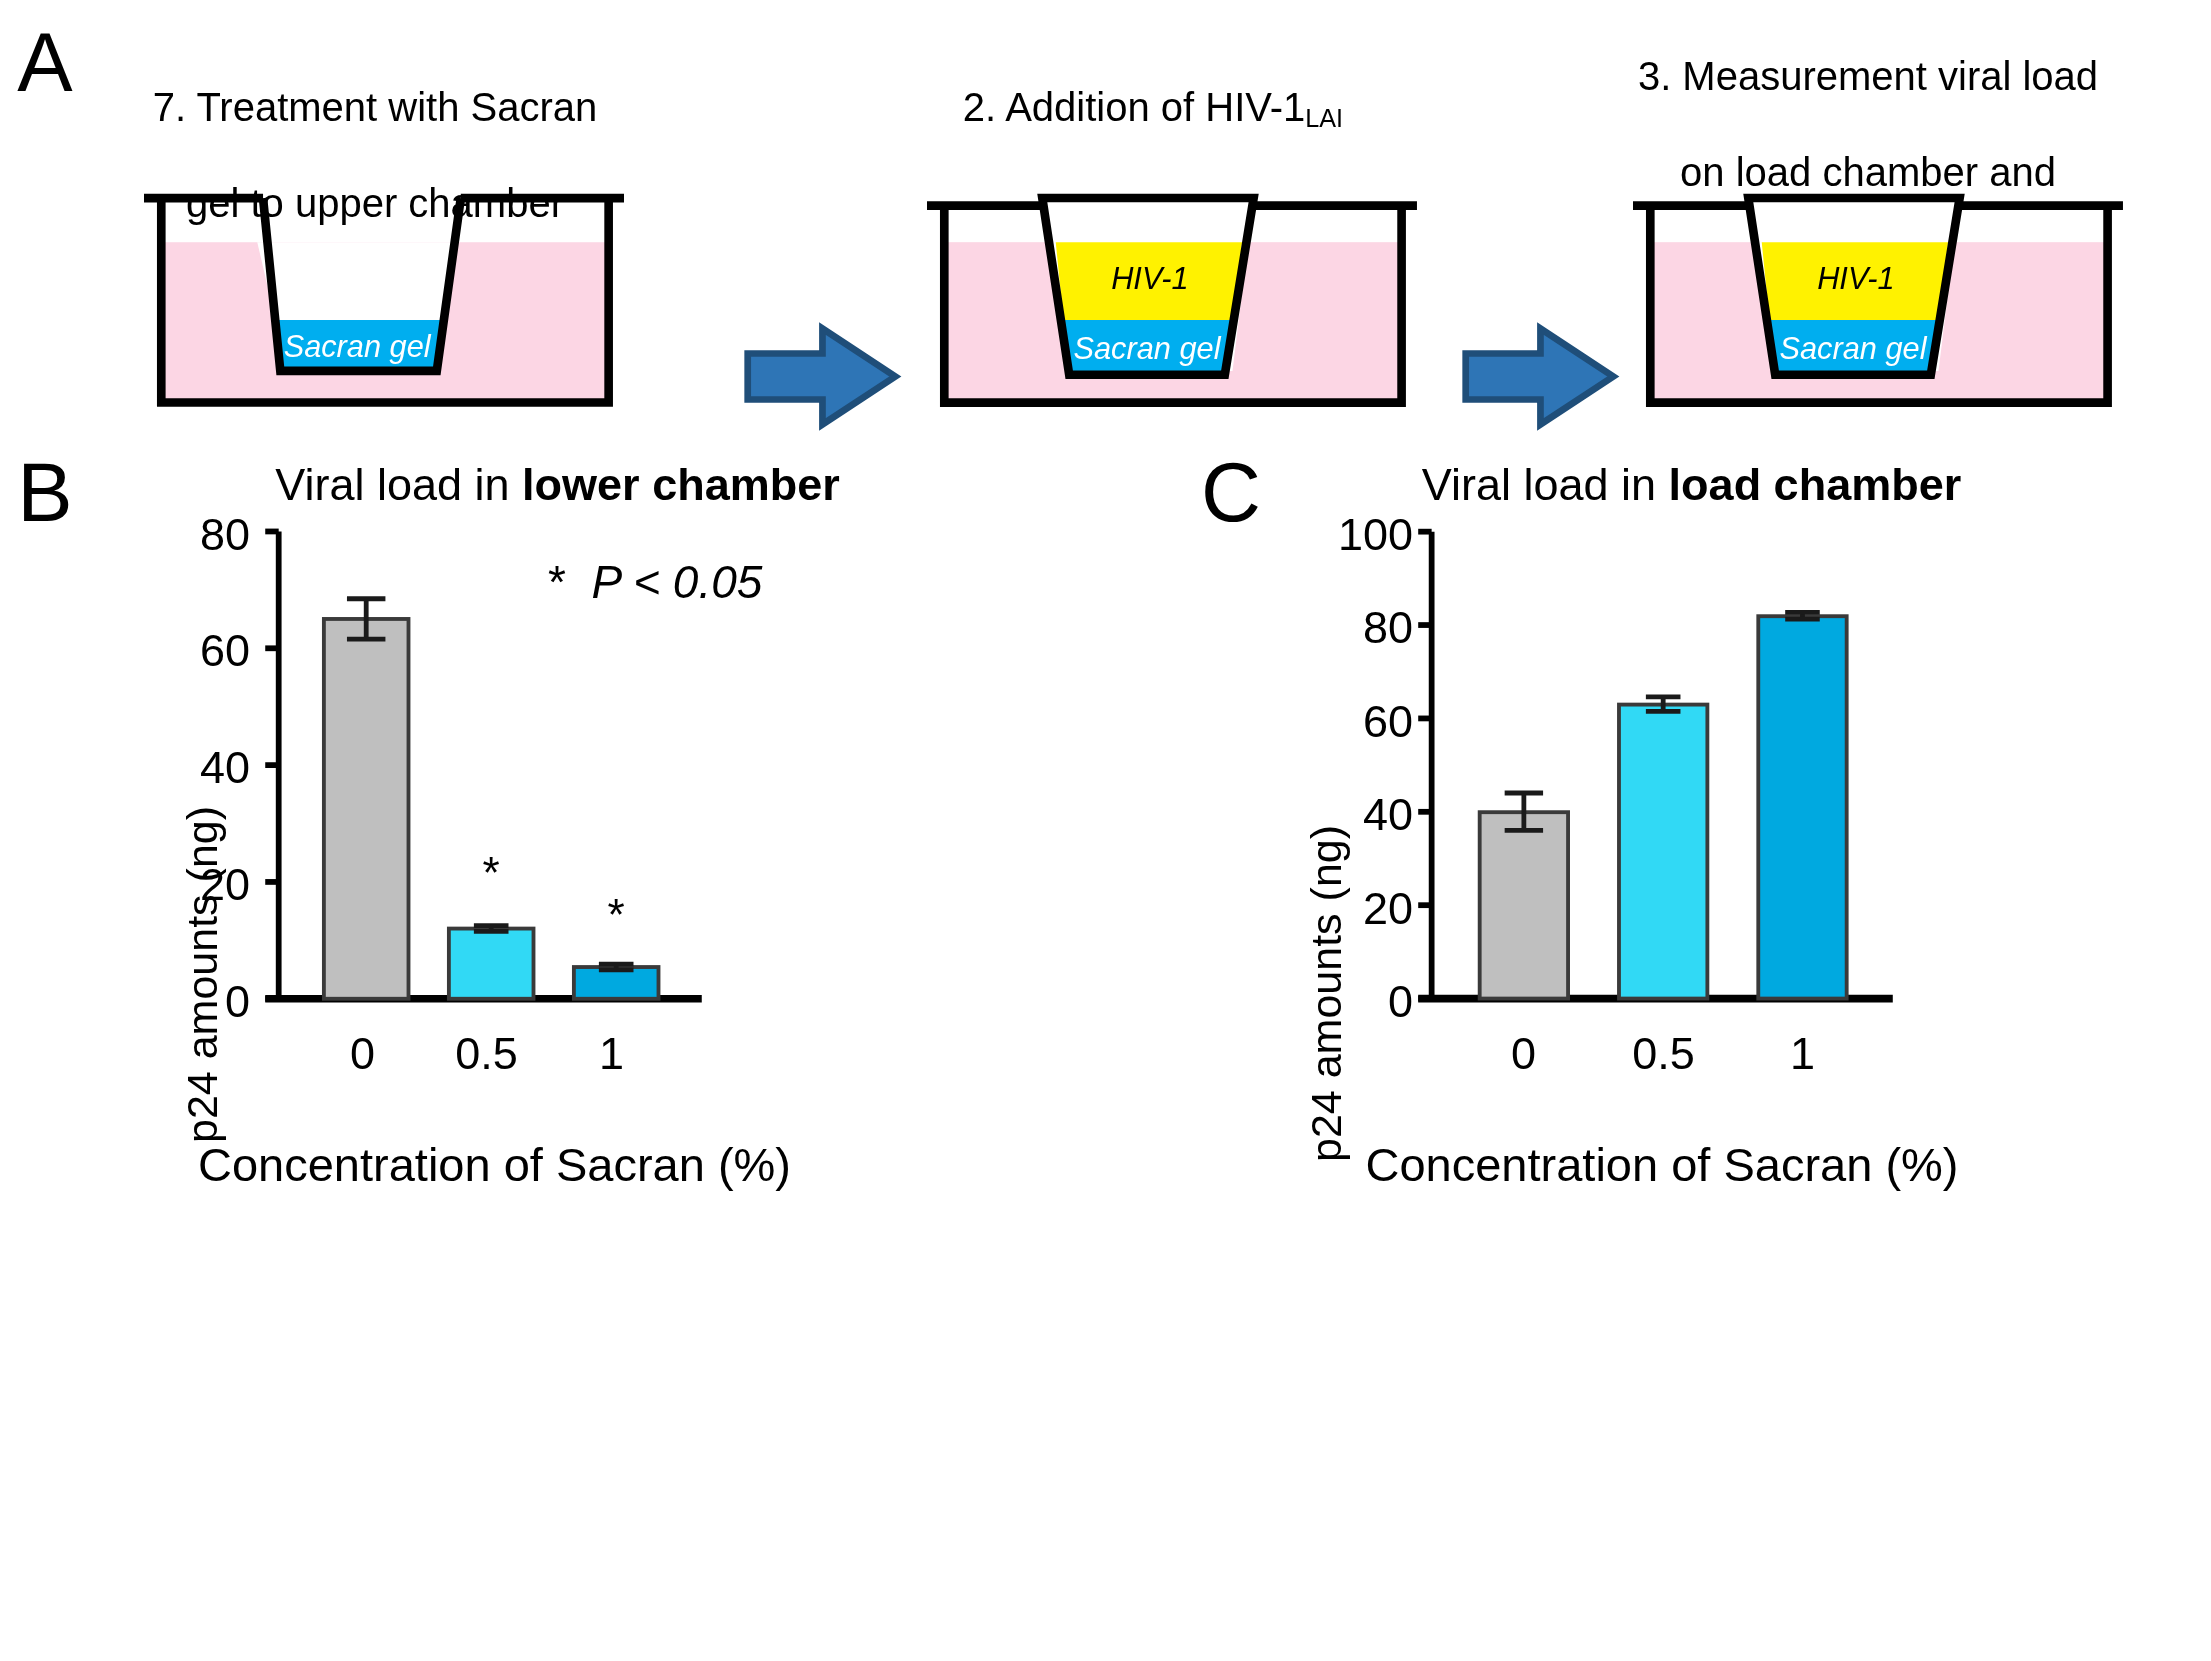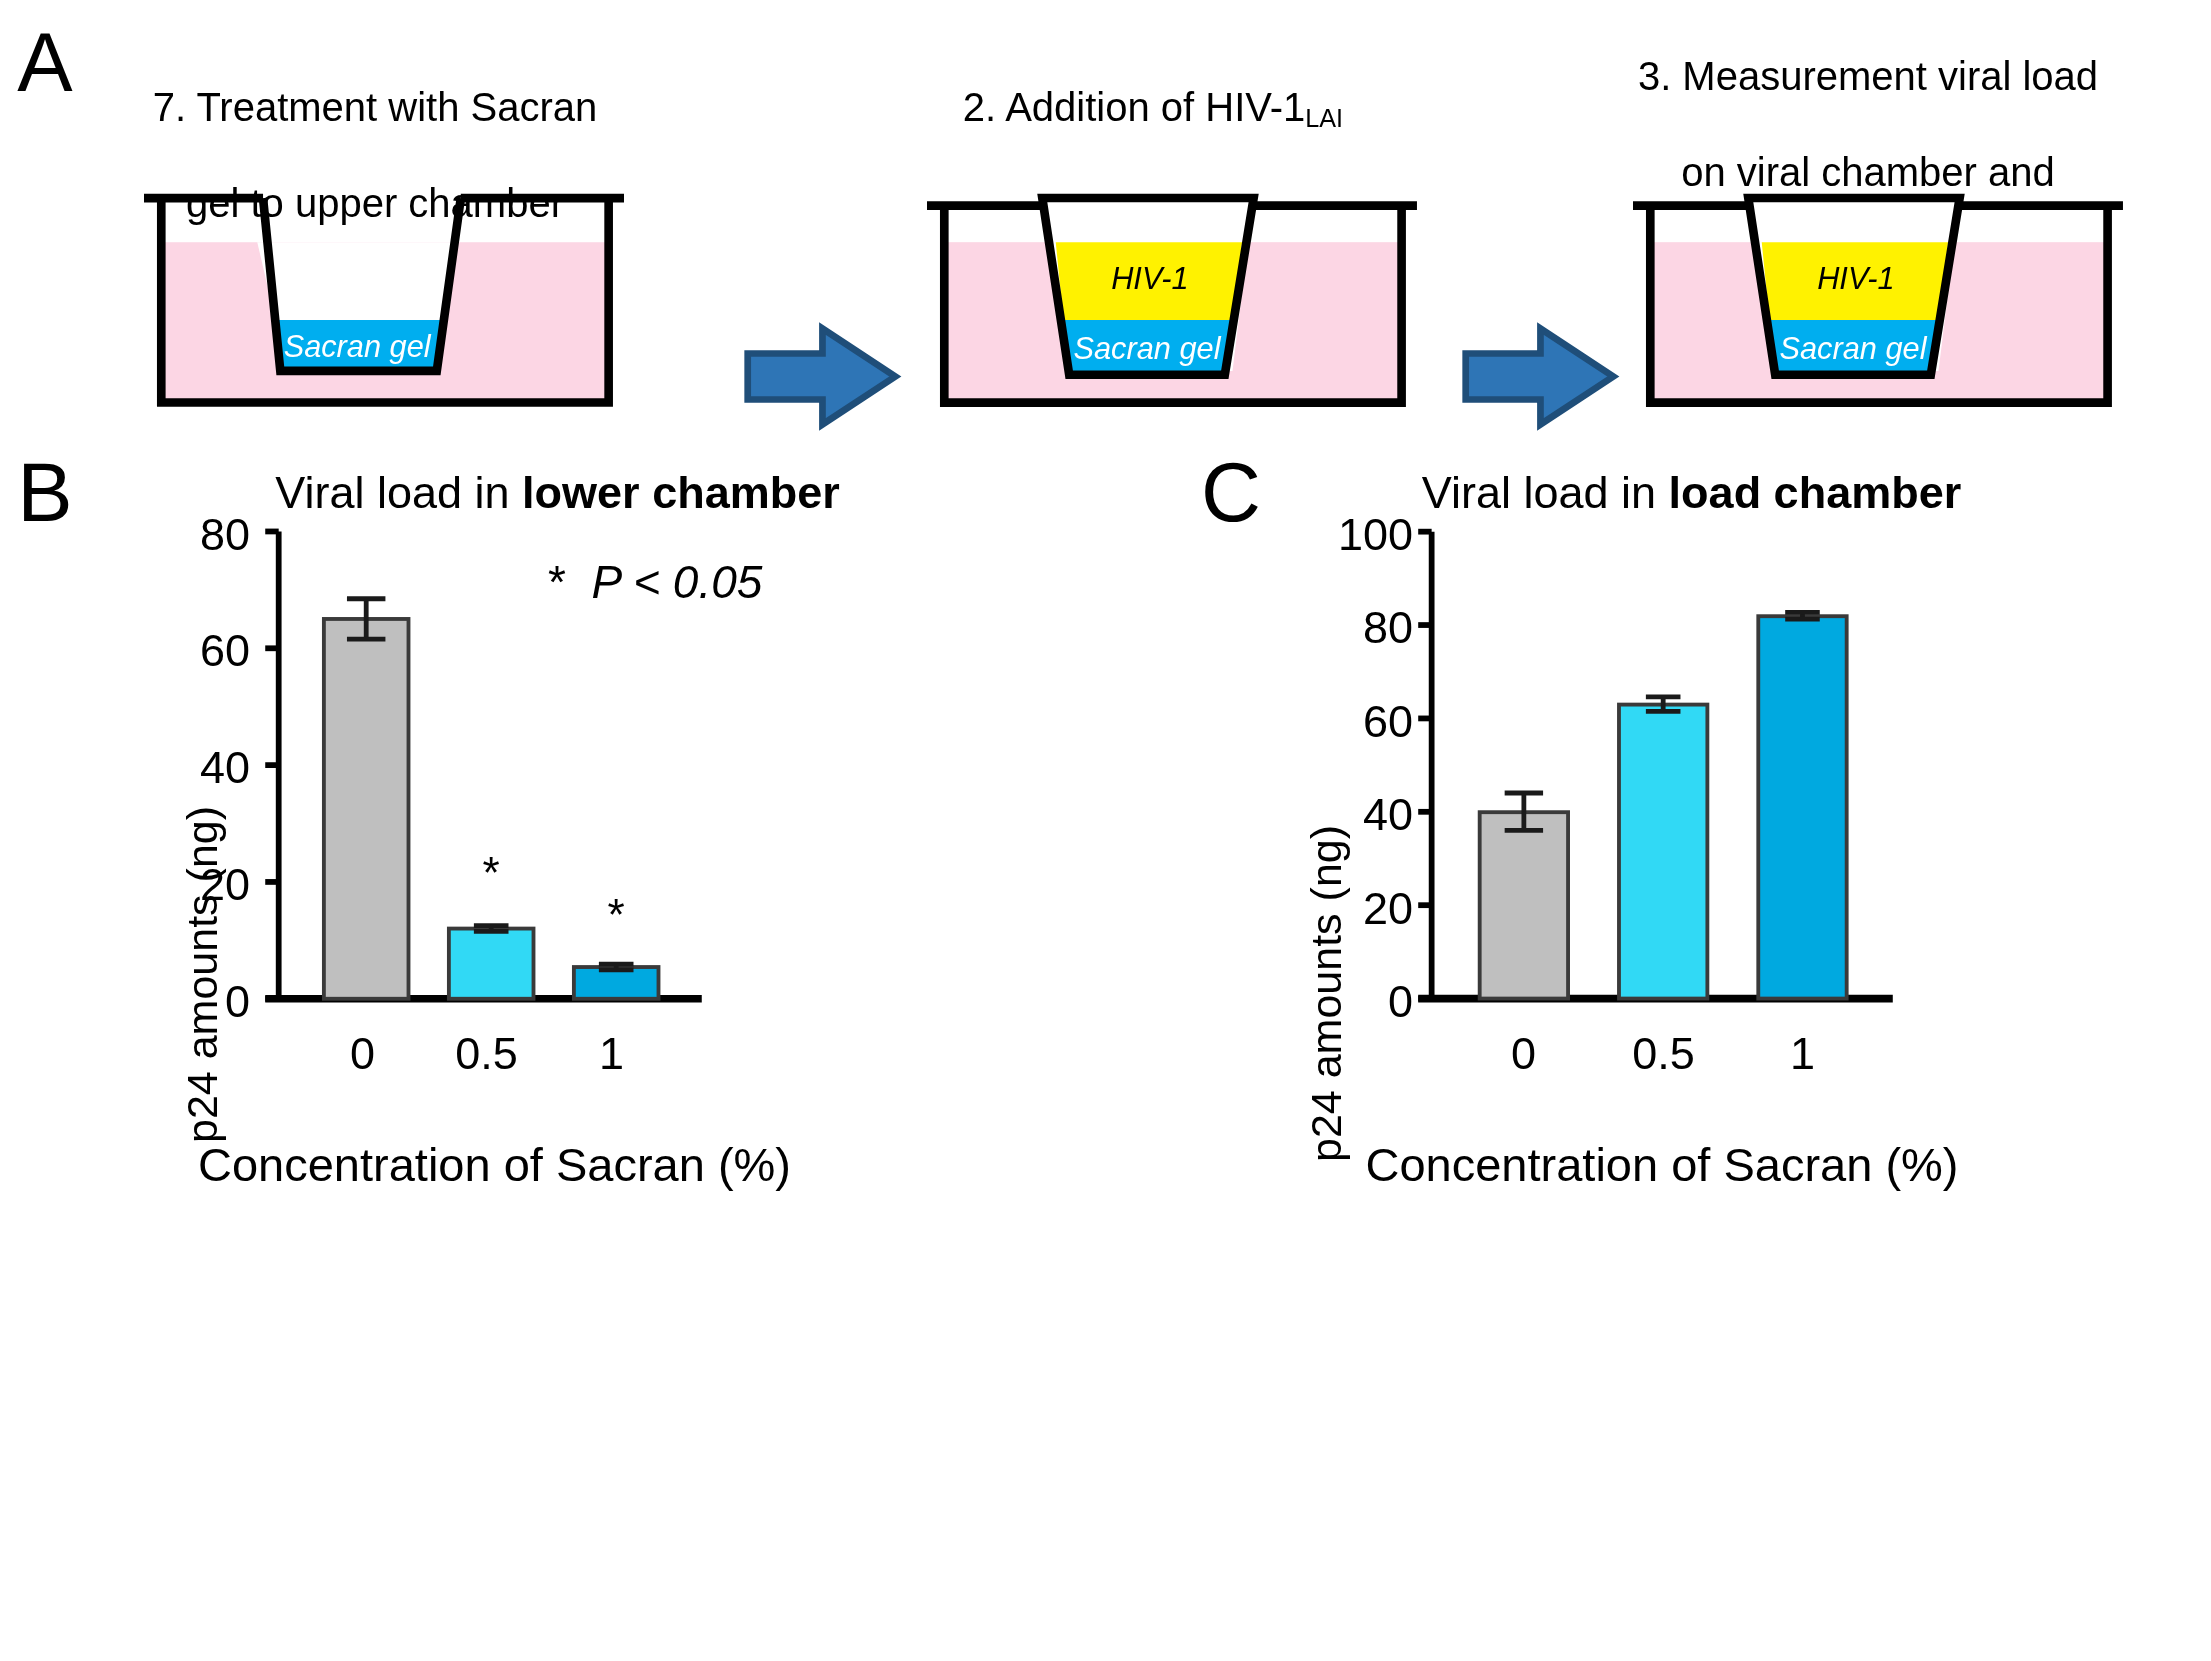--- a/index.html
+++ b/index.html
@@ -35,21 +35,20 @@
 
   .well-svg{display:block;}
 
   .arrow-svg{display:block;}
 
   
   .chart-title{
     font-size:45px;
     text-align:center;
     white-space:nowrap;
-    margin-top:8px;
   }
   .chart-title b{font-weight:bold;}
 
   .axis-ylabel{
     font-size:43px;
     transform-origin:0 0;
     white-space:nowrap;
   }
   .axis-xlabel{
     font-size:47px;
@@ -85,21 +84,21 @@
     <div>7. Treatment with Sacran</div>
     <div>gel to upper chamber</div>
   </div>
 
   <div class="abs step-caption" style="left:865px;top:35px;width:576px;text-align:center;">
     <div><span>2. Addition of HIV-1</span><sub>LAI</sub></div>
   </div>
 
   <div class="abs step-caption" style="left:1532px;top:3.8px;width:672px;">
     <div>3. Measurement viral load</div>
-    <div>on viral chamber and</div>
+    <div>on load chamber and</div>
     <div>lower chamber by ELISA</div>
   </div>
 
   <div class="abs" style="left:144px;top:192px;">
     <svg class="well-svg" width="528" height="231" viewBox="0 0 550 240" xmlns="http://www.w3.org/2000/svg">
 
       <rect x="18" y="52" width="466" height="167" fill="#FCD6E4"></rect>
 
       <polygon points="118,52 327,52 305,155 142,155" fill="#FFFFFF"></polygon>
 

